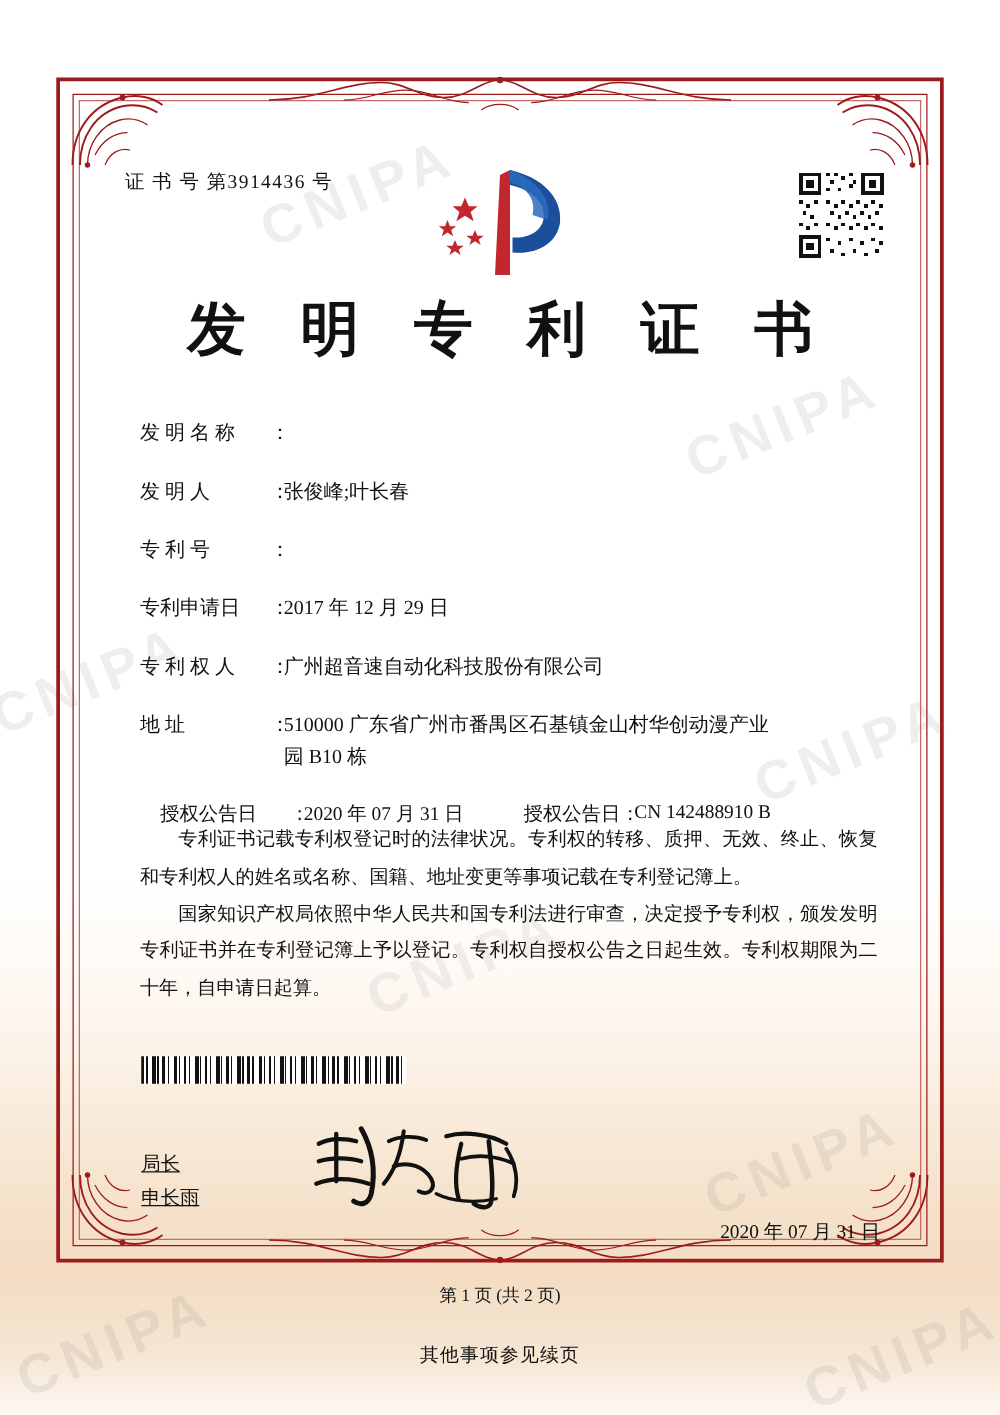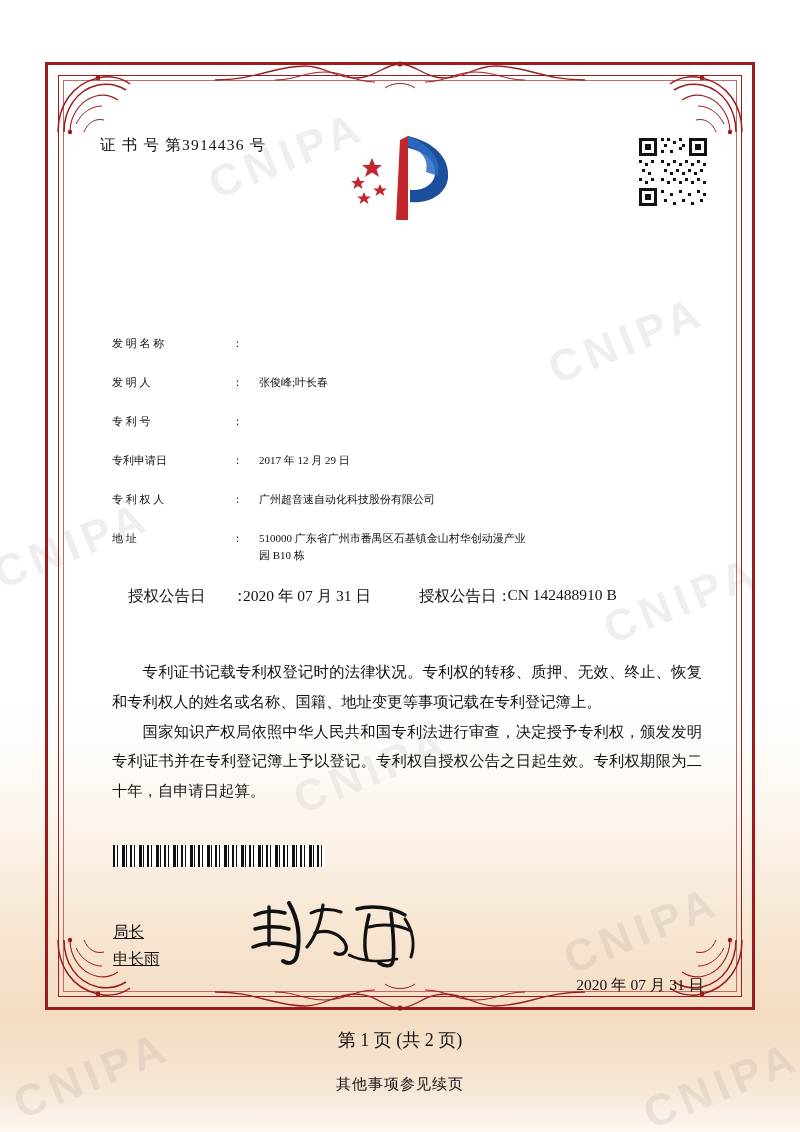--- a/index.html
+++ b/index.html
@@ -139,24 +139,23 @@
   
   .fields {
     position: absolute;
     left: 112px; top: 335px;
     width: 600px;
   }
   .field-row {
     display: flex;
     align-items: flex-start;
     margin-bottom: 22px;
-    font-size: 11px;
+    font-size: 16px;
     line-height: 1.55;
     color: #111;
-    gap: 16px;
   }
   .field-label {
     width: 104px;
     flex: 0 0 104px;
     letter-spacing: 0px;
     white-space: nowrap;
   }
   .field-colon { width: 11px; flex: 0 0 11px; }
   .field-value { flex: 1 1 auto; }
   .field-value.mono-space { letter-spacing: 0.6px; }
@@ -219,21 +218,21 @@
     right: 96px; top: 975px;
     font-size: 15.5px;
     color: #111;
   }
 
   
   .page-num {
     position: absolute;
     left: 0; right: 0; top: 1028px;
     text-align: center;
-    font-size: 18px;
+    font-size: 14px;
     color: #111;
   }
   .footer-note {
     position: absolute;
     left: 0; right: 0; top: 1075px;
     text-align: center;
     font-size: 15px;
     color: #111;
     letter-spacing: 1px;
   }
@@ -397,20 +396,21 @@
           <rect x="66" y="57" width="3" height="3"></rect>
         <rect x="27" y="63" width="3" height="3"></rect>
           <rect x="36" y="66" width="3" height="3"></rect>
           <rect x="45" y="63" width="3" height="3"></rect>
         <rect x="54" y="66" width="3" height="3"></rect>
           <rect x="63" y="63" width="3" height="3"></rect>
       </g>
     </svg>
   </div>
 
+  <div class="doc-title">发 明 专 利 证 书</div>
 
   <div class="fields">
 
     <div class="field-row">
       <div class="field-label">发 明 名 称</div>
       <div class="field-colon">：</div>
     </div>
 
     <div class="field-row">
       <div class="field-label">发 明 人</div>

